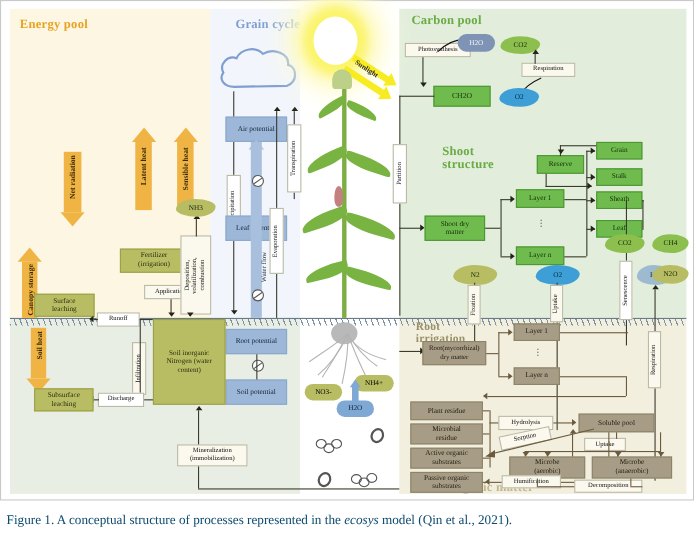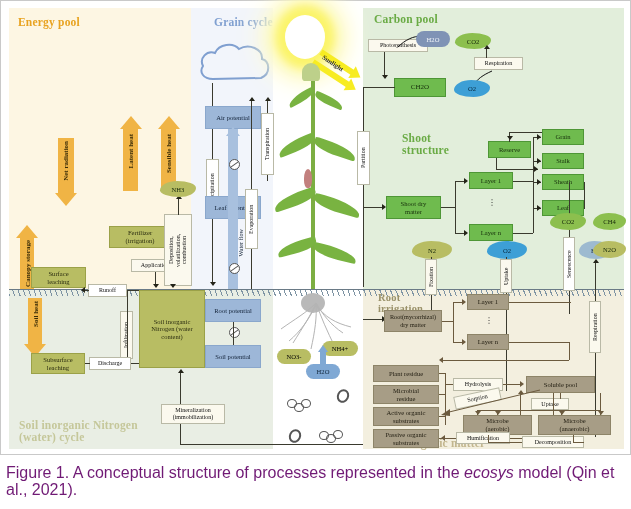--- a/index.html
+++ b/index.html
@@ -34,21 +34,21 @@
   .cl-olive{background:#b8bd63;}
   .cl-steel{background:#9dbad0;color:#0d2233;}
   .pill{position:absolute;display:flex;align-items:center;justify-content:center;font-size:6.6px;border-radius:9px;}
   .res{position:absolute;width:9px;height:9px;border:1px solid #555;border-radius:50%;background:#fff;}
   .res:after{content:"";position:absolute;left:0px;top:3.5px;width:9px;height:1px;background:#555;transform:rotate(-35deg);}
   .ohead{position:absolute;width:0;height:0;border-left:11px solid transparent;border-right:11px solid transparent;}
   .ohead.dn{border-top:13px solid #f0b445;}
   .ohead.up{border-bottom:13px solid #f0b445;}
   .ostem{position:absolute;background:#f0b445;}
   .vtxt{writing-mode:vertical-rl;transform:rotate(180deg);}
-  .caption{position:absolute;left:5px;top:463px;width:621px;font-family:Liberation Sans, sans-serif;font-size:16px;line-height:17px;color:#701a75;}
+  .caption{position:absolute;left:5px;top:463px;width:621px;font-family:Liberation Serif, serif;font-size:12px;line-height:17px;color:#0c4a6e;}
   .ground{position:absolute;height:0;border-top:1.3px solid #6a7a86;}
   .hatch{position:absolute;height:6px;
      background:repeating-linear-gradient(70deg,#7d93a3 0 1px,transparent 1px 5px);}
   .sun{position:absolute;border-radius:50%;background:#ffffff;
        box-shadow:0 0 9px 9px #fbf46a,0 0 20px 16px #fdf9a8,0 0 30px 24px #fefce0;}
   .sunarr{position:absolute;background:#f7ec22;height:6px;}
   .sunarr:after{content:"";position:absolute;right:-9px;top:-4px;width:0;height:0;
       border-top:7px solid transparent;border-bottom:7px solid transparent;border-left:10px solid #f7ec22;}
   .stalk{position:absolute;background:#7cae42;}
   .leafshape{position:absolute;background:#79b341;border-radius:80% 8% 60% 8%;}
@@ -73,22 +73,20 @@
   <div class="ground" style="left:8px;top:288px;width:615px;"></div>
   <div class="hatch" style="left:8px;top:289px;width:615px;"></div>
 
   <div class="cyc-title" style="left:17px;top:15px;color:#e8a321;">Energy pool</div>
   <div class="cyc-title" style="left:213px;top:15px;color:#7f9fd0;">Grain  cycle</div>
   <div class="cyc-title" style="left:373px;top:12px;color:#6aab45;">Carbon pool</div>
   <div class="cyc-title" style="left:401px;top:131px;color:#6aab45;white-space:pre;"><span>Shoot
 structure</span></div>
   <div class="cyc-title" style="left:377px;top:291px;color:#9a9169;white-space:pre;font-size:10.5px;line-height:11px;"><span>Root
 irrigation</span></div>
-  <div class="cyc-title" style="left:18px;top:418px;color:#c5c79a;white-space:pre;"><span>Soil inorganic Nitrogen
-(water) cycle</span></div>
   <div class="cyc-title" style="left:386px;top:436px;color:#c2b68e;">Soil organic matter</div>
 
   <div class="ostem" style="left:57px;top:137px;width:16px;height:55px;"></div>
   <div class="ohead dn" style="left:54px;top:192px;"></div>
   <div class="vtxt" style="position:absolute;left:61px;top:140px;font-size:7px;font-weight:bold;color:#3a2c07;">Net radiation</div>
 
   <div class="ostem" style="left:64px;top:-999px;width:0;height:0;"></div>
 
   <div class="ostem" style="left:122px;top:128px;width:15px;height:62px;"></div>
   <div class="ohead up" style="left:118.5px;top:115px;"></div>

